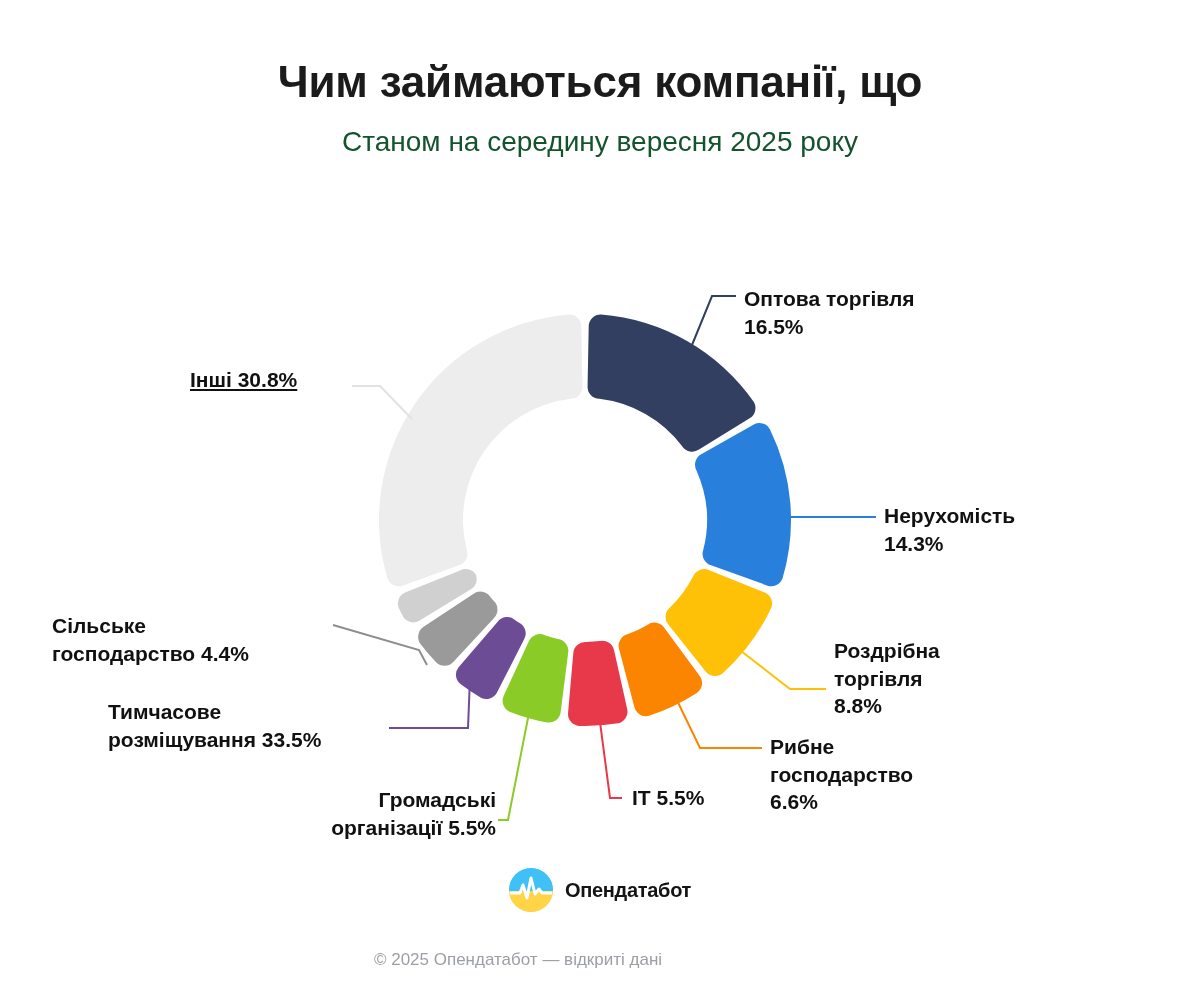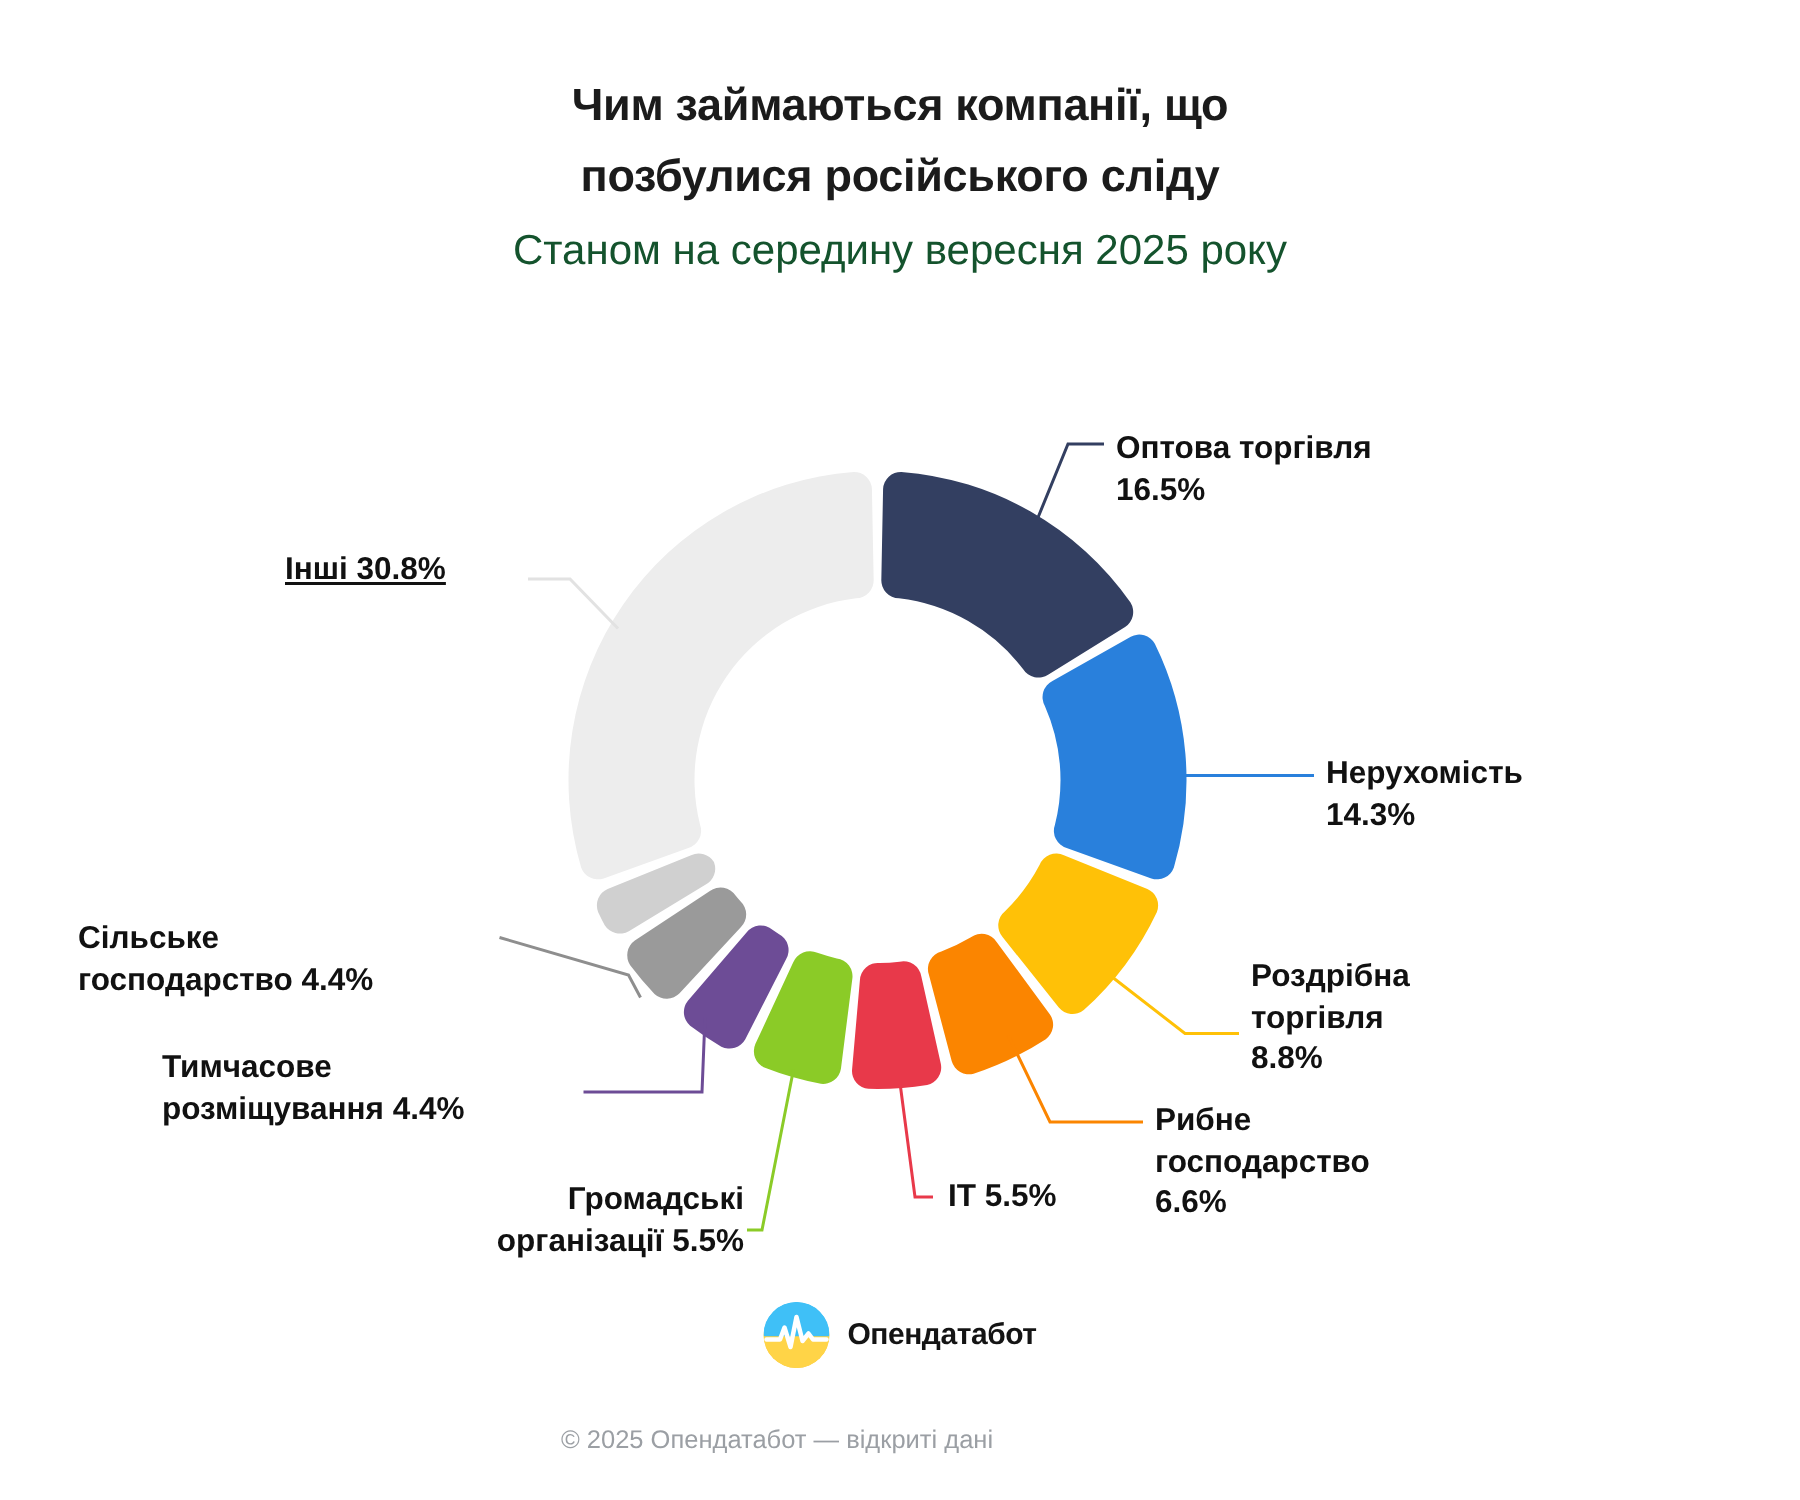--- a/index.html
+++ b/index.html
@@ -23,21 +23,21 @@
   
   .header {
     position: absolute;
     top: 0;
     left: 0;
     width: 1200px;
     text-align: center;
     padding-top: 48px;
   }
   .chart-title {
-    font-size: 30px;
+    font-size: 44px;
     font-weight: bold;
     color: #1b1b1b;
     line-height: 1.55;
     letter-spacing: -0.2px;
     margin: 0 auto;
     width: 760px;
   }
   .chart-subtitle {
     font-size: 28px;
     font-weight: normal;
@@ -110,21 +110,20 @@
   }
 </style>
 </head>
 <body>
 
 <div class="page">
 
   <div class="header">
     <div class="chart-title">
       <div>Чим займаються компанії, що</div>
-      <div>позбулися російського сліду</div>
     </div>
     <div class="chart-subtitle">Станом на середину вересня 2025 року</div>
   </div>
 
   <div class="chart-area">
     <svg class="donut-svg" viewBox="0 0 1200 1000">
       <g id="slices">
           <path d="M 588.72 326.04 A 12 12 0 0 1 600.94 314.62 A 206 206 0 0 1 753.67 401.73 A 12 12 0 0 1 750.06 418.06 L 699.01 449.59 A 12 12 0 0 1 682.00 446.01 A 122 122 0 0 0 599.31 398.84 A 12 12 0 0 1 587.57 386.02 Z" fill="#333f61"></path>
           <path d="M 753.85 424.47 A 12 12 0 0 1 769.89 429.17 A 206 206 0 0 1 782.58 578.31 A 12 12 0 0 1 767.55 585.65 L 711.09 565.35 A 12 12 0 0 1 703.30 549.81 A 122 122 0 0 0 696.57 470.64 A 12 12 0 0 1 701.63 454.02 Z" fill="#2980dc"></path>
           <path d="M 764.90 592.61 A 12 12 0 0 1 771.21 608.09 A 206 206 0 0 1 722.51 673.38 A 12 12 0 0 1 705.87 671.74 L 668.49 624.81 A 12 12 0 0 1 670.02 607.50 A 122 122 0 0 0 693.10 576.55 A 12 12 0 0 1 709.26 570.15 Z" fill="#ffc107"></path>
@@ -156,21 +155,21 @@
     <div class="slice-label lab-right" style="left:834px; top:637px;">Роздрібна торгівля 8.8%</div>
 
     <div class="slice-label lab-right" style="left:770px; top:733px;">Рибне господарство 6.6%</div>
 
     <div class="slice-label lab-right" style="left:632px; top:784px;">IT 5.5%</div>
 
     <div class="slice-label lab-left" style="left:264px; top:786px; width:232px; text-align:right;">Громадські
 організації 5.5%</div>
 
     <div class="slice-label lab-left" style="left:108px; top:698px; width:276px; text-align:left;">Тимчасове
-розміщування 4.4%</div>
+розміщування 33.5%</div>
 
     <div class="slice-label lab-left" style="left:52px; top:612px; width:276px; text-align:left;">Сільське
 господарство 4.4%</div>
 
     <div class="slice-label lab-left" style="left:190px; top:366px;text-decoration:underline;">Інші 30.8%</div>
   </div>
 
   <div class="brand">
     <span class="brand-logo">
       <svg viewBox="0 0 44 44" width="44" height="44">

